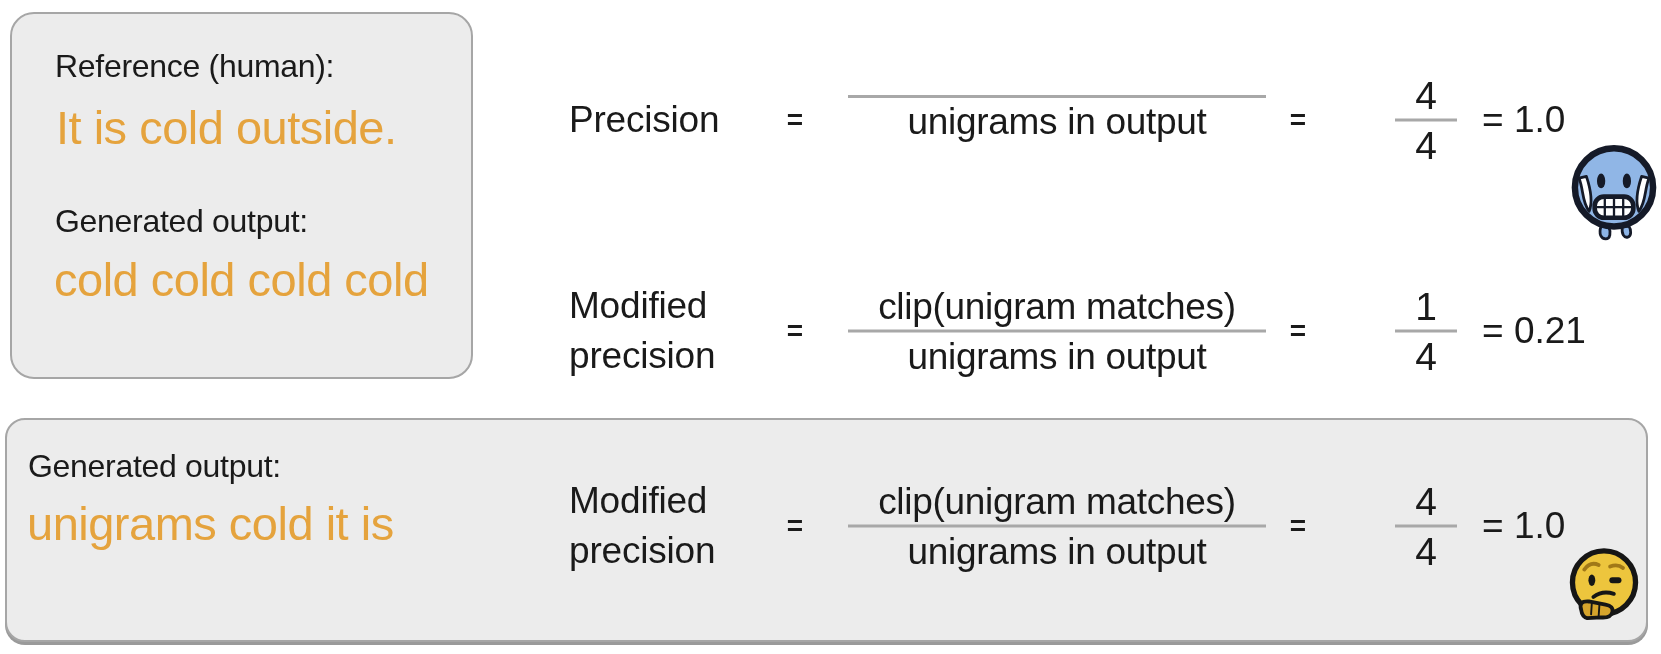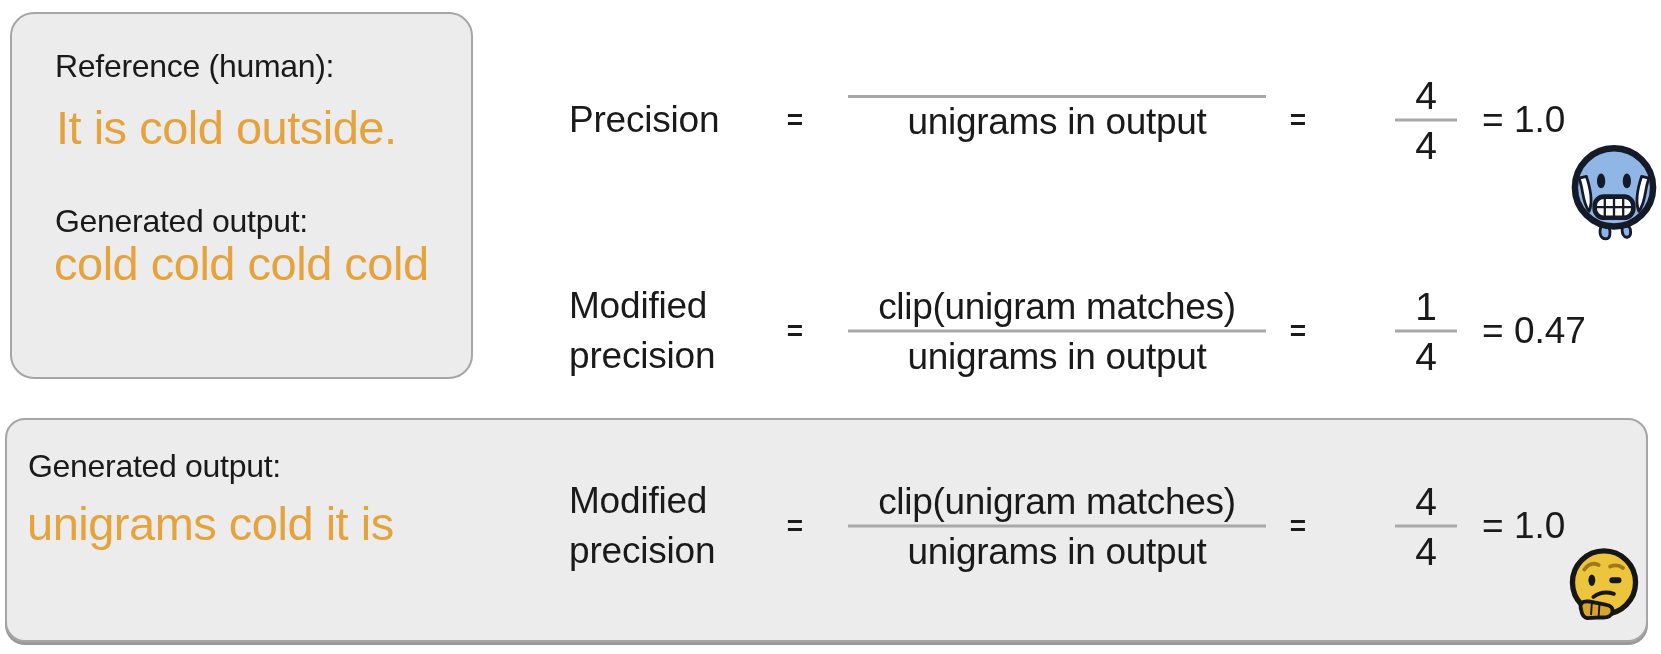--- a/index.html
+++ b/index.html
@@ -13,21 +13,21 @@
   .gbox { position:absolute; background:#ececec; border:2px solid #a6a6a6; box-sizing:border-box; }
   #box-reference { left:10px; top:12px; width:463px; height:367px; border-radius:24px; }
   #box-output   { left:5px; top:418px; width:1643px; height:224px; border-radius:20px; box-shadow:0 3px 0 #9a9a9a; }
 
   .small-label { position:absolute; font-size:32px; letter-spacing:-0.3px; color:#1a1a1a; white-space:nowrap; }
   .orange-text { position:absolute; font-size:47px; letter-spacing:-0.5px; color:#e5a33d; white-space:nowrap; }
 
   #ref-label { left:55px;  top:48px;  }
   #ref-text  { left:44px;  top:100px;margin-left:12px; }
   #gen-label { left:55px;  top:203px; }
-  #gen-text  { left:54px;  top:236px; }
+  #gen-text  { left:54px;  top:252px; }
   #out-label { left:28px;  top:448px; }
   #out-text  { left:27px;  top:496px; }
 
   
   .f-row { position:absolute; left:0; width:1661px; height:0; }
   .f-row > div { position:absolute; transform:translateY(-50%); }
   .f-label  { left:569px; font-size:37px; line-height:50px; letter-spacing:-0.2px; white-space:nowrap; }
   .f-eq     { font-size:28px; font-weight:700; text-align:center; }
   .f-eq1    { left:775px; width:40px; }
   .f-eq2    { left:1278px; width:40px; }
@@ -86,21 +86,21 @@
       <div class="f-num">clip(unigram matches)</div>
       <div class="f-bar"></div>
       <div class="f-den">unigrams in output</div>
     </div>
     <div class="f-eq f-eq2">=</div>
     <div class="f-vfrac">
       <div class="f-num">1</div>
       <div class="f-bar"></div>
       <div class="f-den">4</div>
     </div>
-    <div class="f-result">= 0.47</div>
+    <div class="f-result">= 0.21</div>
   </div>
 
   <div class="f-row" style="top:526px;">
     <div class="f-label">
       <div>Modified</div>
       <div>precision</div>
     </div>
     <div class="f-eq f-eq1">=</div>
     <div class="f-frac">
       <div class="f-num">clip(unigram matches)</div>

